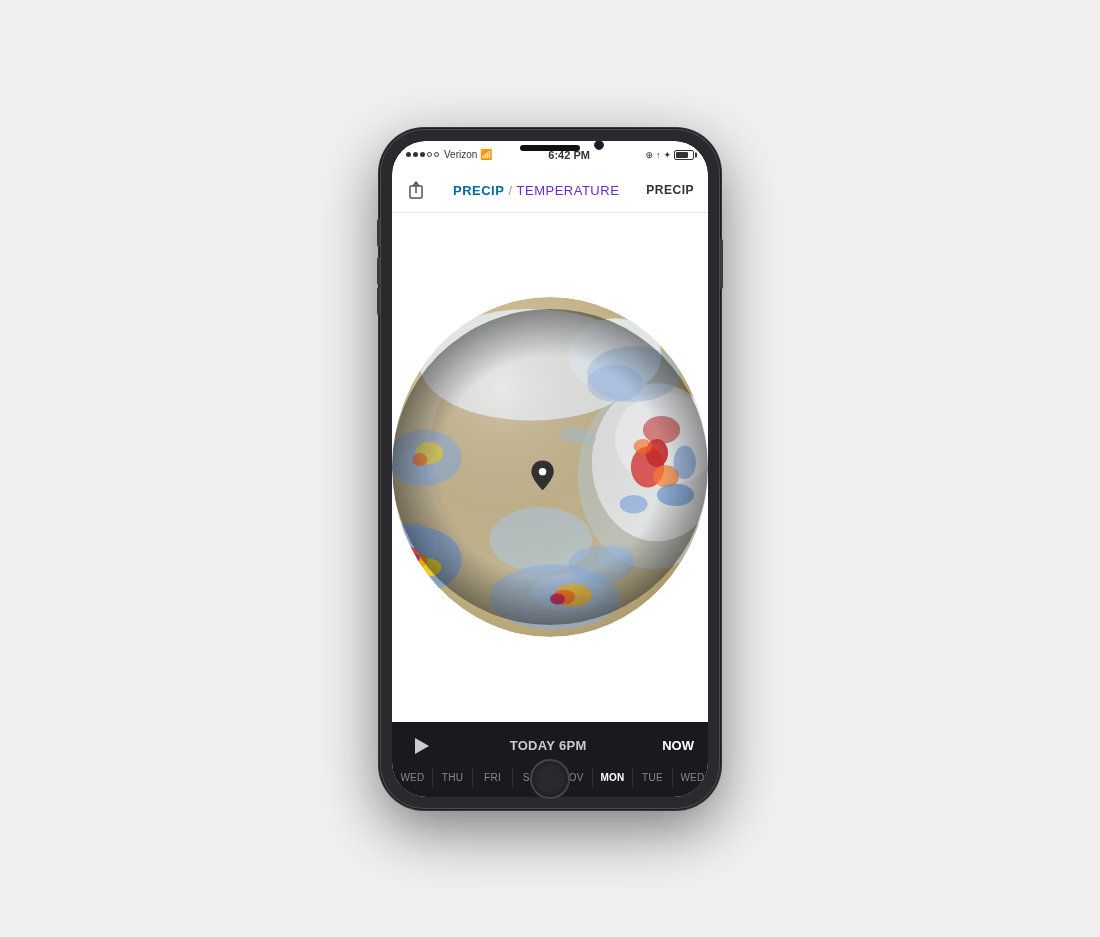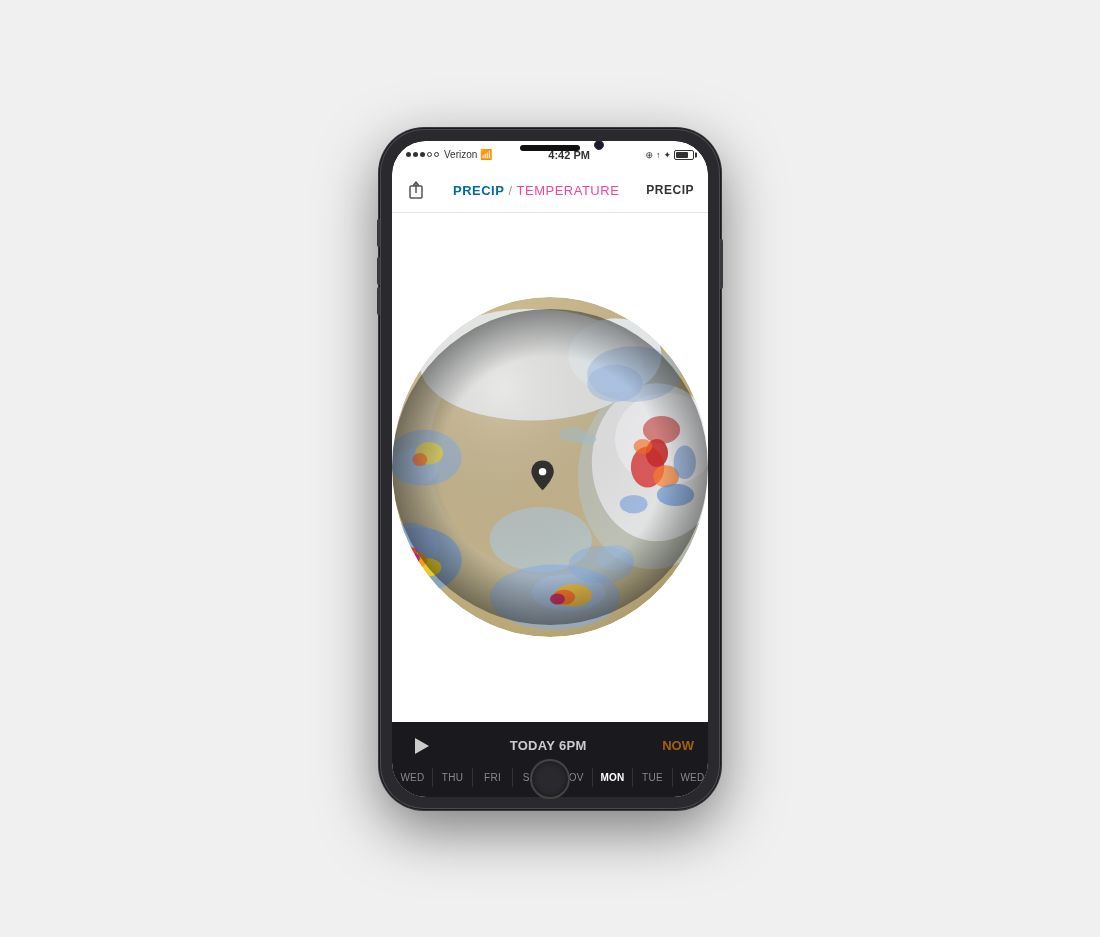--- a/index.html
+++ b/index.html
@@ -214,21 +214,21 @@
     .precip-text {
       color: #0369a1;
       font-weight: 700;
     }
 
     .divider-text {
       color: #999;
     }
 
     .temp-text {
-      color: #ec4899;
+      color: #6d28d9;
     }
 
     .close-btn {
       font-size: 12px;
       font-weight: 600;
       color: #333;
       letter-spacing: 0.5px;
     }
 
     .globe-container {
@@ -295,21 +295,21 @@
     }
 
     .time-label {
       color: #ccc;
       font-size: 13px;
       font-weight: 600;
       letter-spacing: 0.3px;
     }
 
     .now-label {
-      color: #a16207;
+      color: #ffffff;
       font-size: 13px;
       font-weight: 600;
     }
 
     
     .timeline {
       display: flex;
       overflow-x: hidden;
       gap: 0;
       margin: 4px -14px;
@@ -379,21 +379,21 @@
             <div class="signal-dots">
               <div class="dot"></div>
               <div class="dot"></div>
               <div class="dot"></div>
               <div class="dot empty"></div>
               <div class="dot empty"></div>
             </div>
             <span class="carrier">Verizon</span>
             <span class="wifi-icon">📶</span>
           </div>
-          <div class="status-center">4:42 PM</div>
+          <div class="status-center">6:42 PM</div>
           <div class="status-right">
             <span>⊕</span>
             <span>↑</span>
             <span>✦</span>
             <div class="battery">
               <div class="battery-fill"></div>
             </div>
           </div>
         </div>
 

